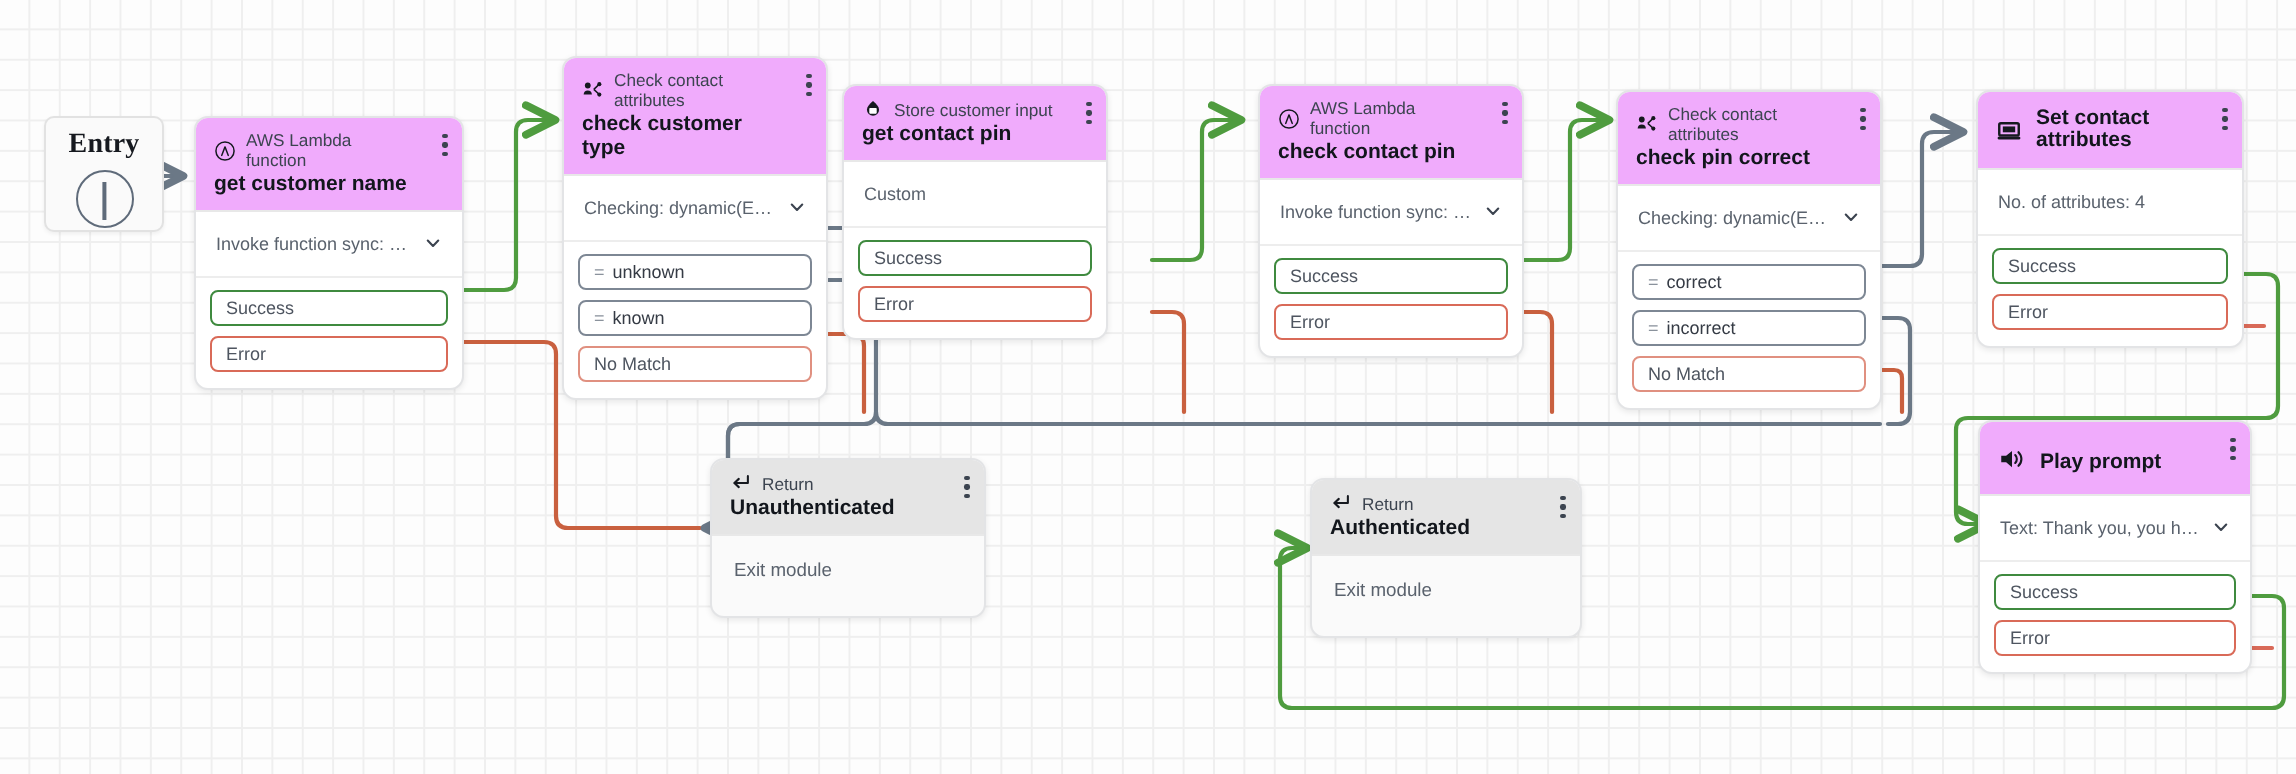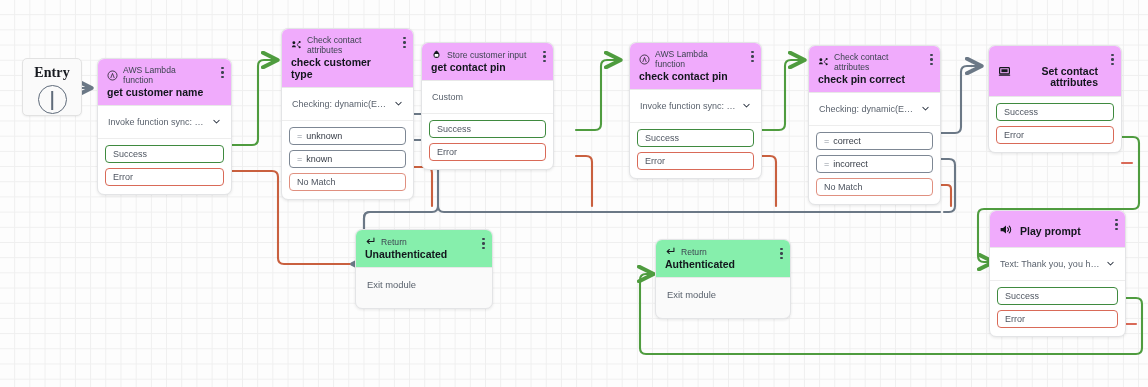--- a/index.html
+++ b/index.html
@@ -98,21 +98,21 @@
   .port.cond    { border:1.3px solid #7d8794; color:#353b45; }
   .port.nomatch { border:1.3px solid #e09080; color:#4e5560; }
   .port .eq { color:#8a929c; margin-right:4px; font-size:9px; }
 
   .exit-body {
     padding:11px 11px;
     font-size:9.4px;
     color:#5a626d;
   }
   .node.exitnode { background:#fafafa; }
-  .node.exitnode .node-head { background:#86efac; }
+  .node.exitnode .node-head { background:#e5e5e5; }
 </style>
 </head>
 <body>
 
 <div id="canvas">
 
   <svg id="wires" viewBox="0 0 1148 387" xmlns="http://www.w3.org/2000/svg">
     <defs>
       <marker id="ahG" markerWidth="9" markerHeight="9" refX="7.2" refY="4.5" orient="auto">
         <path d="M1,1 L8,4.5 L1,8" fill="none" stroke="#6b7886" stroke-width="1.9" stroke-linecap="round" stroke-linejoin="round"></path>
@@ -341,26 +341,29 @@
     </div>
   </div>
 
   <div class="node" style="left:988px; top:45px; width:134px;">
     <div class="node-head twoline" style="display:flex; align-items:center; gap:7px; padding-top:8px; padding-bottom:8px;">
       <svg class="ico" viewBox="0 0 16 16" style="width:13px;height:13px;flex:0 0 13px;">
         <rect x="2" y="3.2" width="12" height="7.6" rx="1" fill="none" stroke="#16191f" stroke-width="1.5"></rect>
         <rect x="4.2" y="5.2" width="7.6" height="3.6" fill="#16191f"></rect>
         <rect x="1" y="11.6" width="14" height="1.6" rx="0.7" fill="#16191f"></rect>
       </svg>
-      <div class="title" style="margin-top:12px; padding-right:14px;text-align:right;">Set contact attributes</div>
-      <div class="kebab">
-          <i></i>
-          <i></i>
-          <i></i>
-        </div>
+      <div class="title" style="margin-top:0; padding-right:14px;">Set contact attributes</div>
+      <div class="kebab">
+          <i></i>
+          <i></i>
+          <i></i>
+        </div>
+    </div>
+    <div class="node-body">
+      <span class="txt">No. of attributes: 4</span>
     </div>
     <div class="ports">
       <div class="port success">
         <span class="plabel">Success</span>
       </div>
       <div class="port error">
         <span class="plabel">Error</span>
       </div>
     </div>
   </div>

